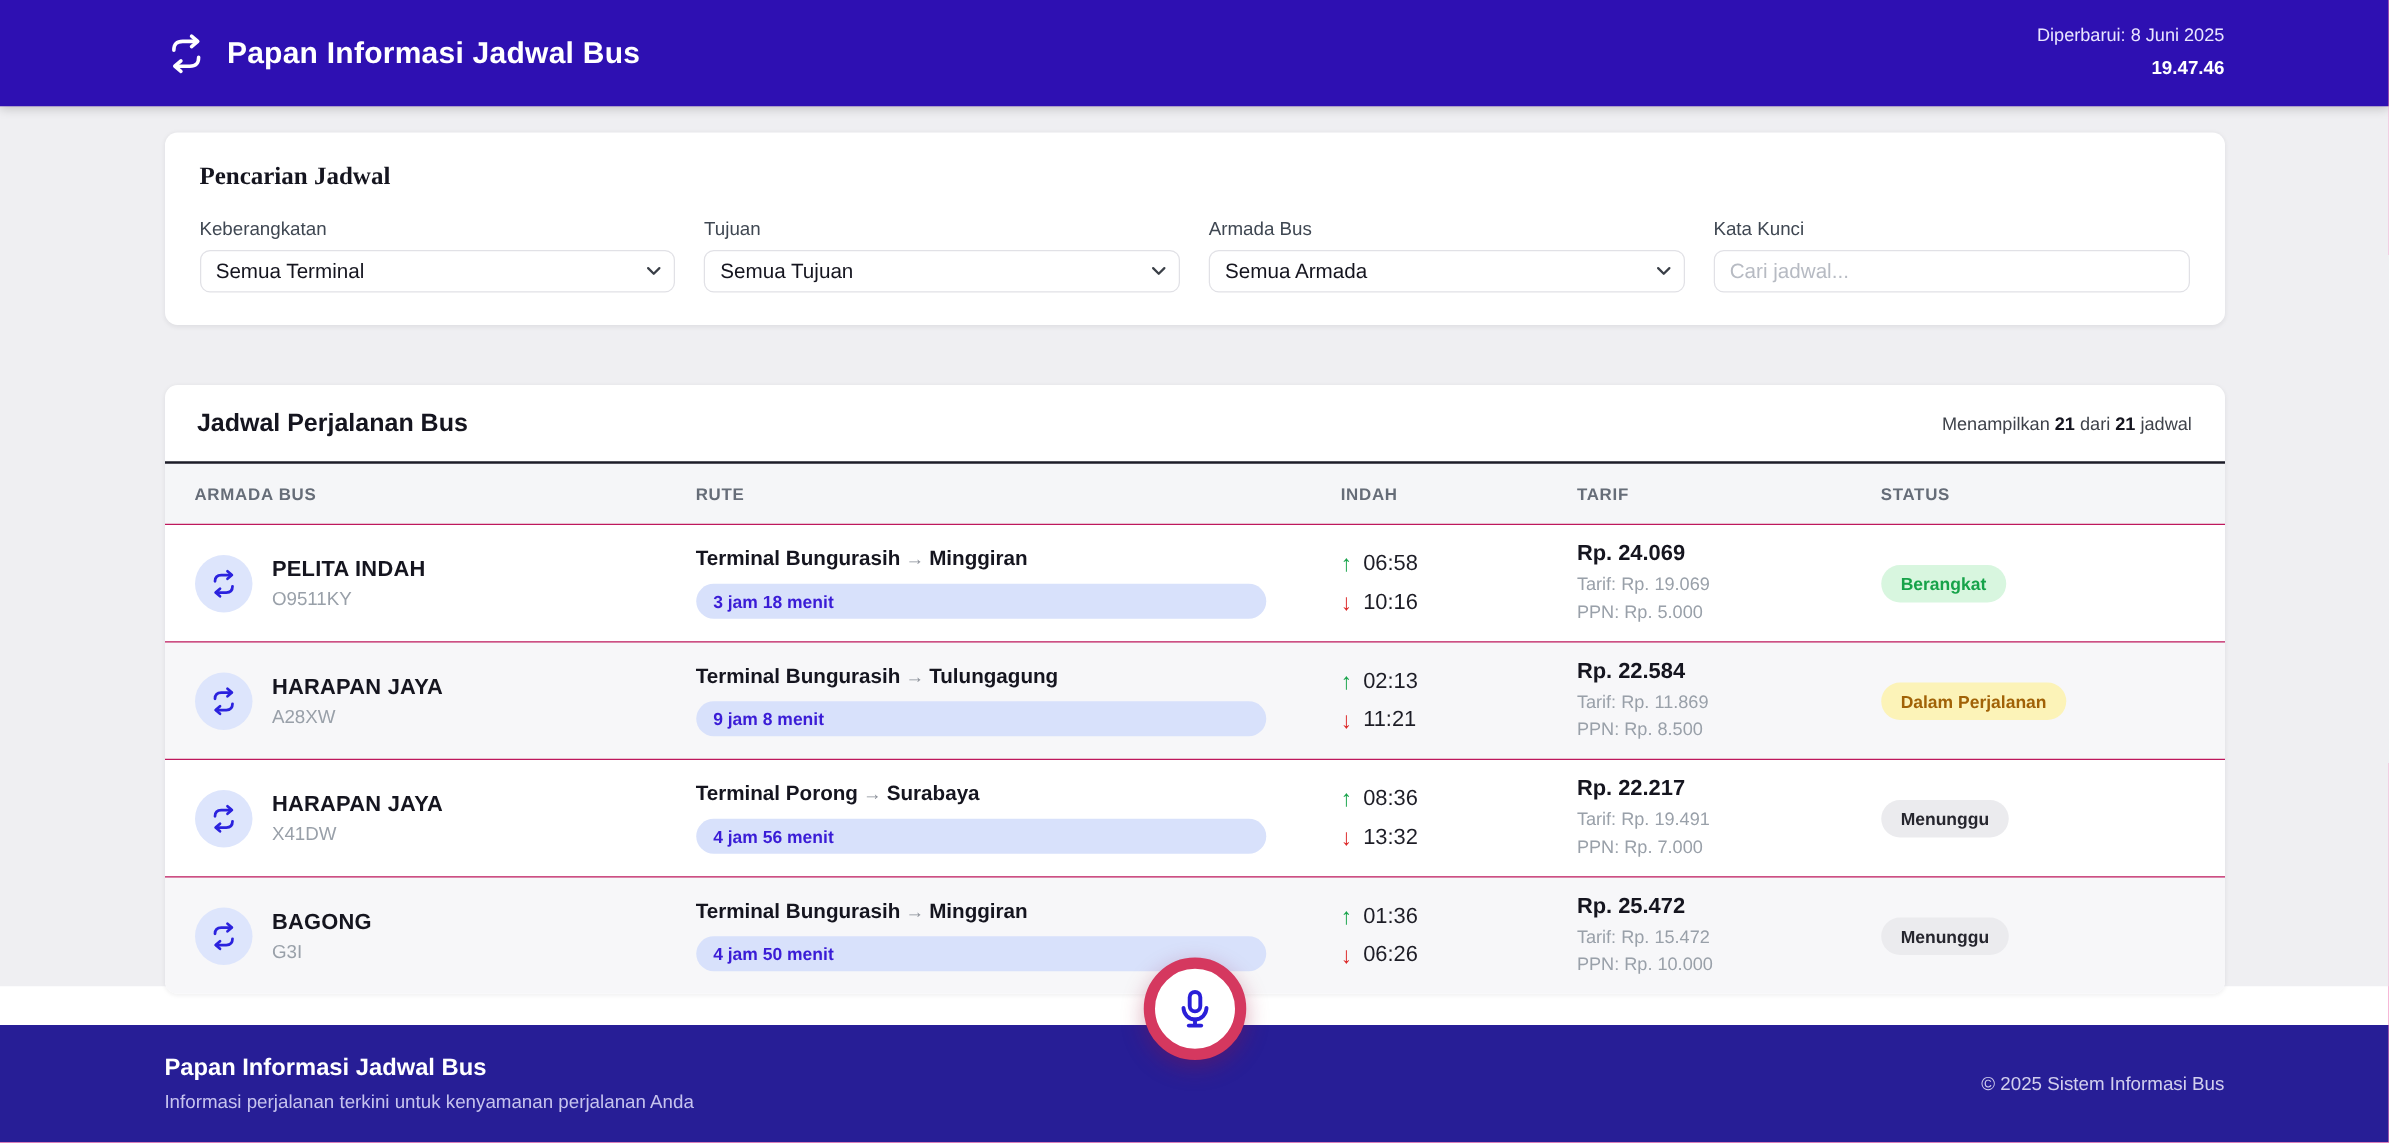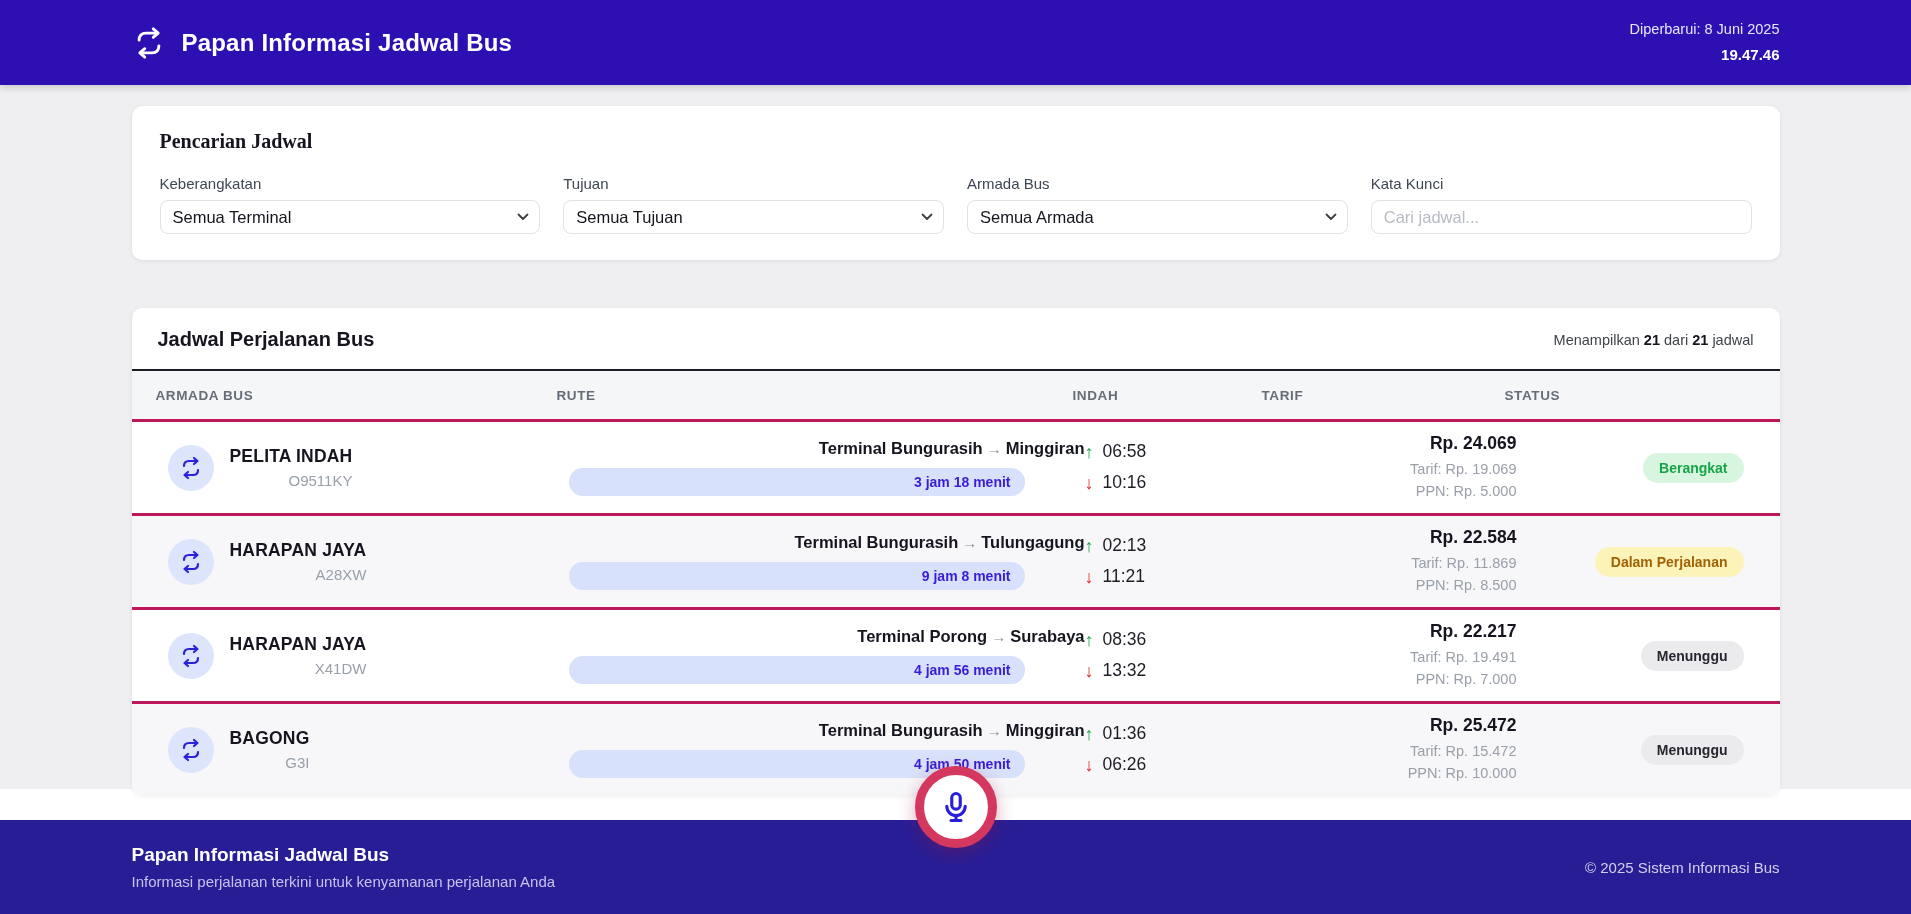--- a/index.html
+++ b/index.html
@@ -47,21 +47,21 @@
   .table-card { padding:0; overflow:hidden; }
   .table-title-row { display:flex; align-items:center; justify-content:space-between; padding:20px 26px 18px;gap:24px; }
   .summary { font-size:14.5px; color:#3f434b; }
   .summary b { color:#15151f; font-weight:700; }
 
   .thead { display:grid; grid-template-columns:401px 516px 189px 243px 1fr;
     background:#f5f6f8; border-top:2px solid #1d1d28; padding:0 24px; height:50px; align-items:center; }
   .thead span { font-size:13.5px; color:#666d78; font-weight:600; letter-spacing:.6px; }
 
   .trow { display:grid; grid-template-columns:401px 516px 189px 243px 1fr;
-    padding:0 36px; height:94px; align-items:center; border-top:3px solid #be185d;text-align:right; }
+    padding:0 24px; height:94px; align-items:center; border-top:1px solid #be185d; }
   .trow.alt { background:#f7f7f9; }
 
   .armada-cell { display:flex; align-items:center; gap:16px; }
   .avatar { width:46px; height:46px; border-radius:50%; background:#dde5fc; display:flex; align-items:center; justify-content:center; flex:none; }
   .bus-name { font-size:17.5px; font-weight:600; color:#15151f; letter-spacing:.2px; }
   .bus-code { font-size:15px; color:#99a0a9; margin-top:5px; }
 
   .route-name { font-size:16.5px; font-weight:600; color:#15151f; margin-bottom:10px; }
   .route-arrow { color:#8a8f98; font-weight:400; font-size:15px; padding:0 4px; }
   .duration-pill { display:block; width:456px; background:#d8e1fb; color:#3a1cd6;

